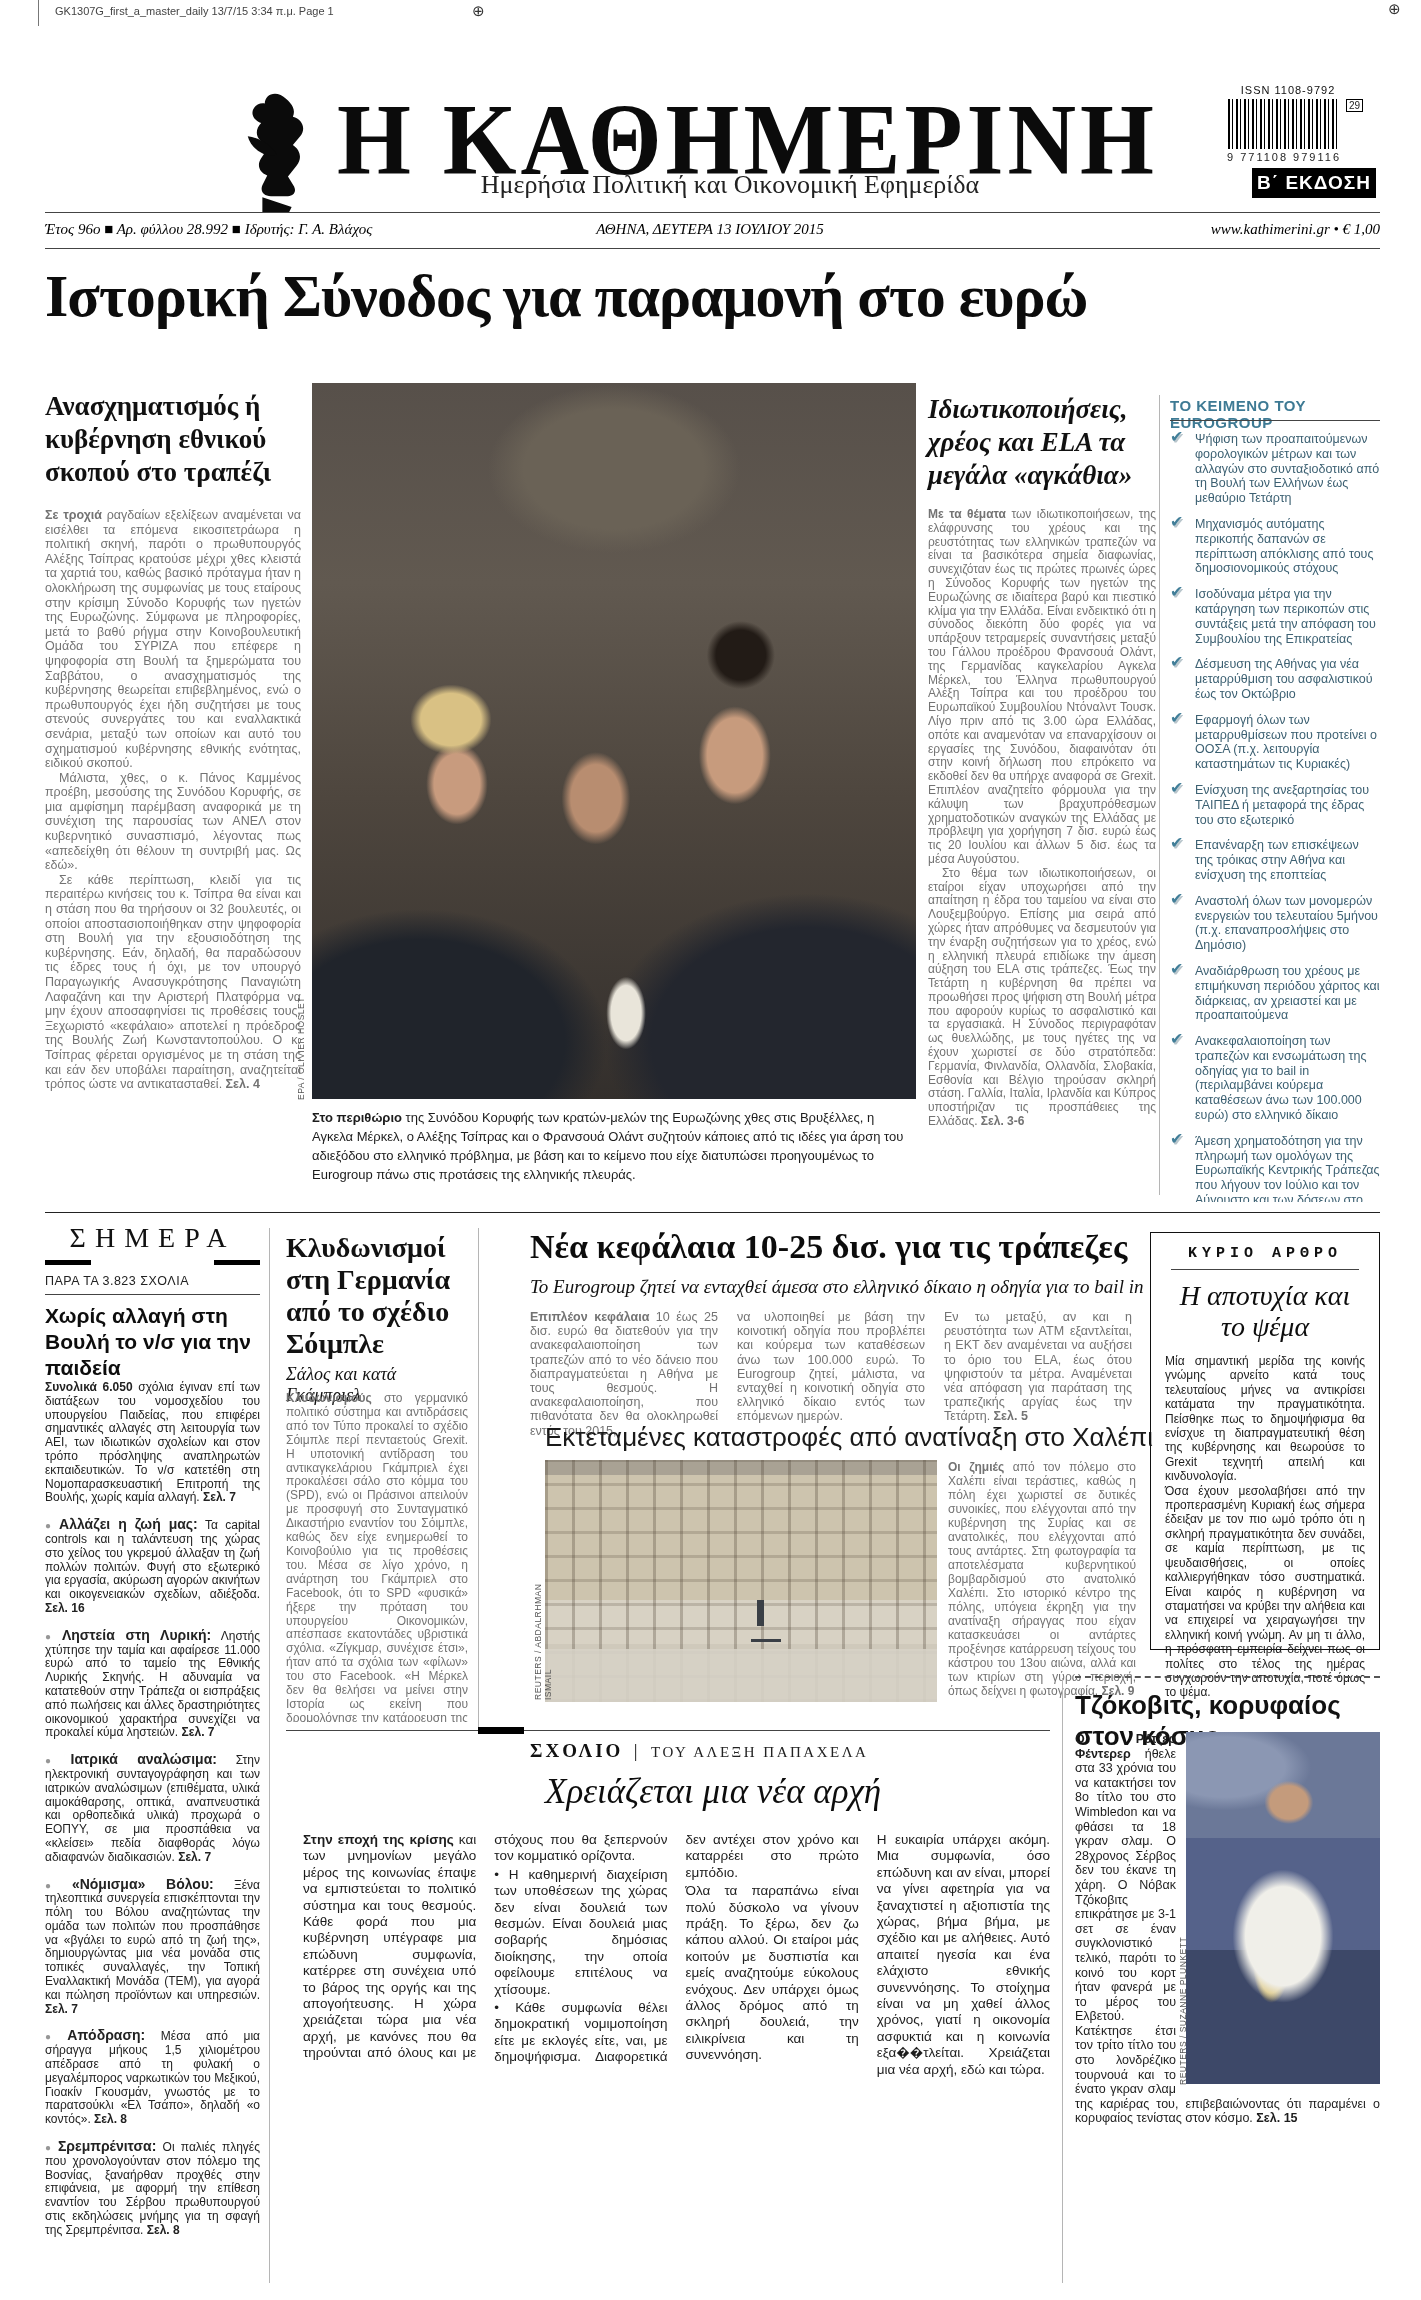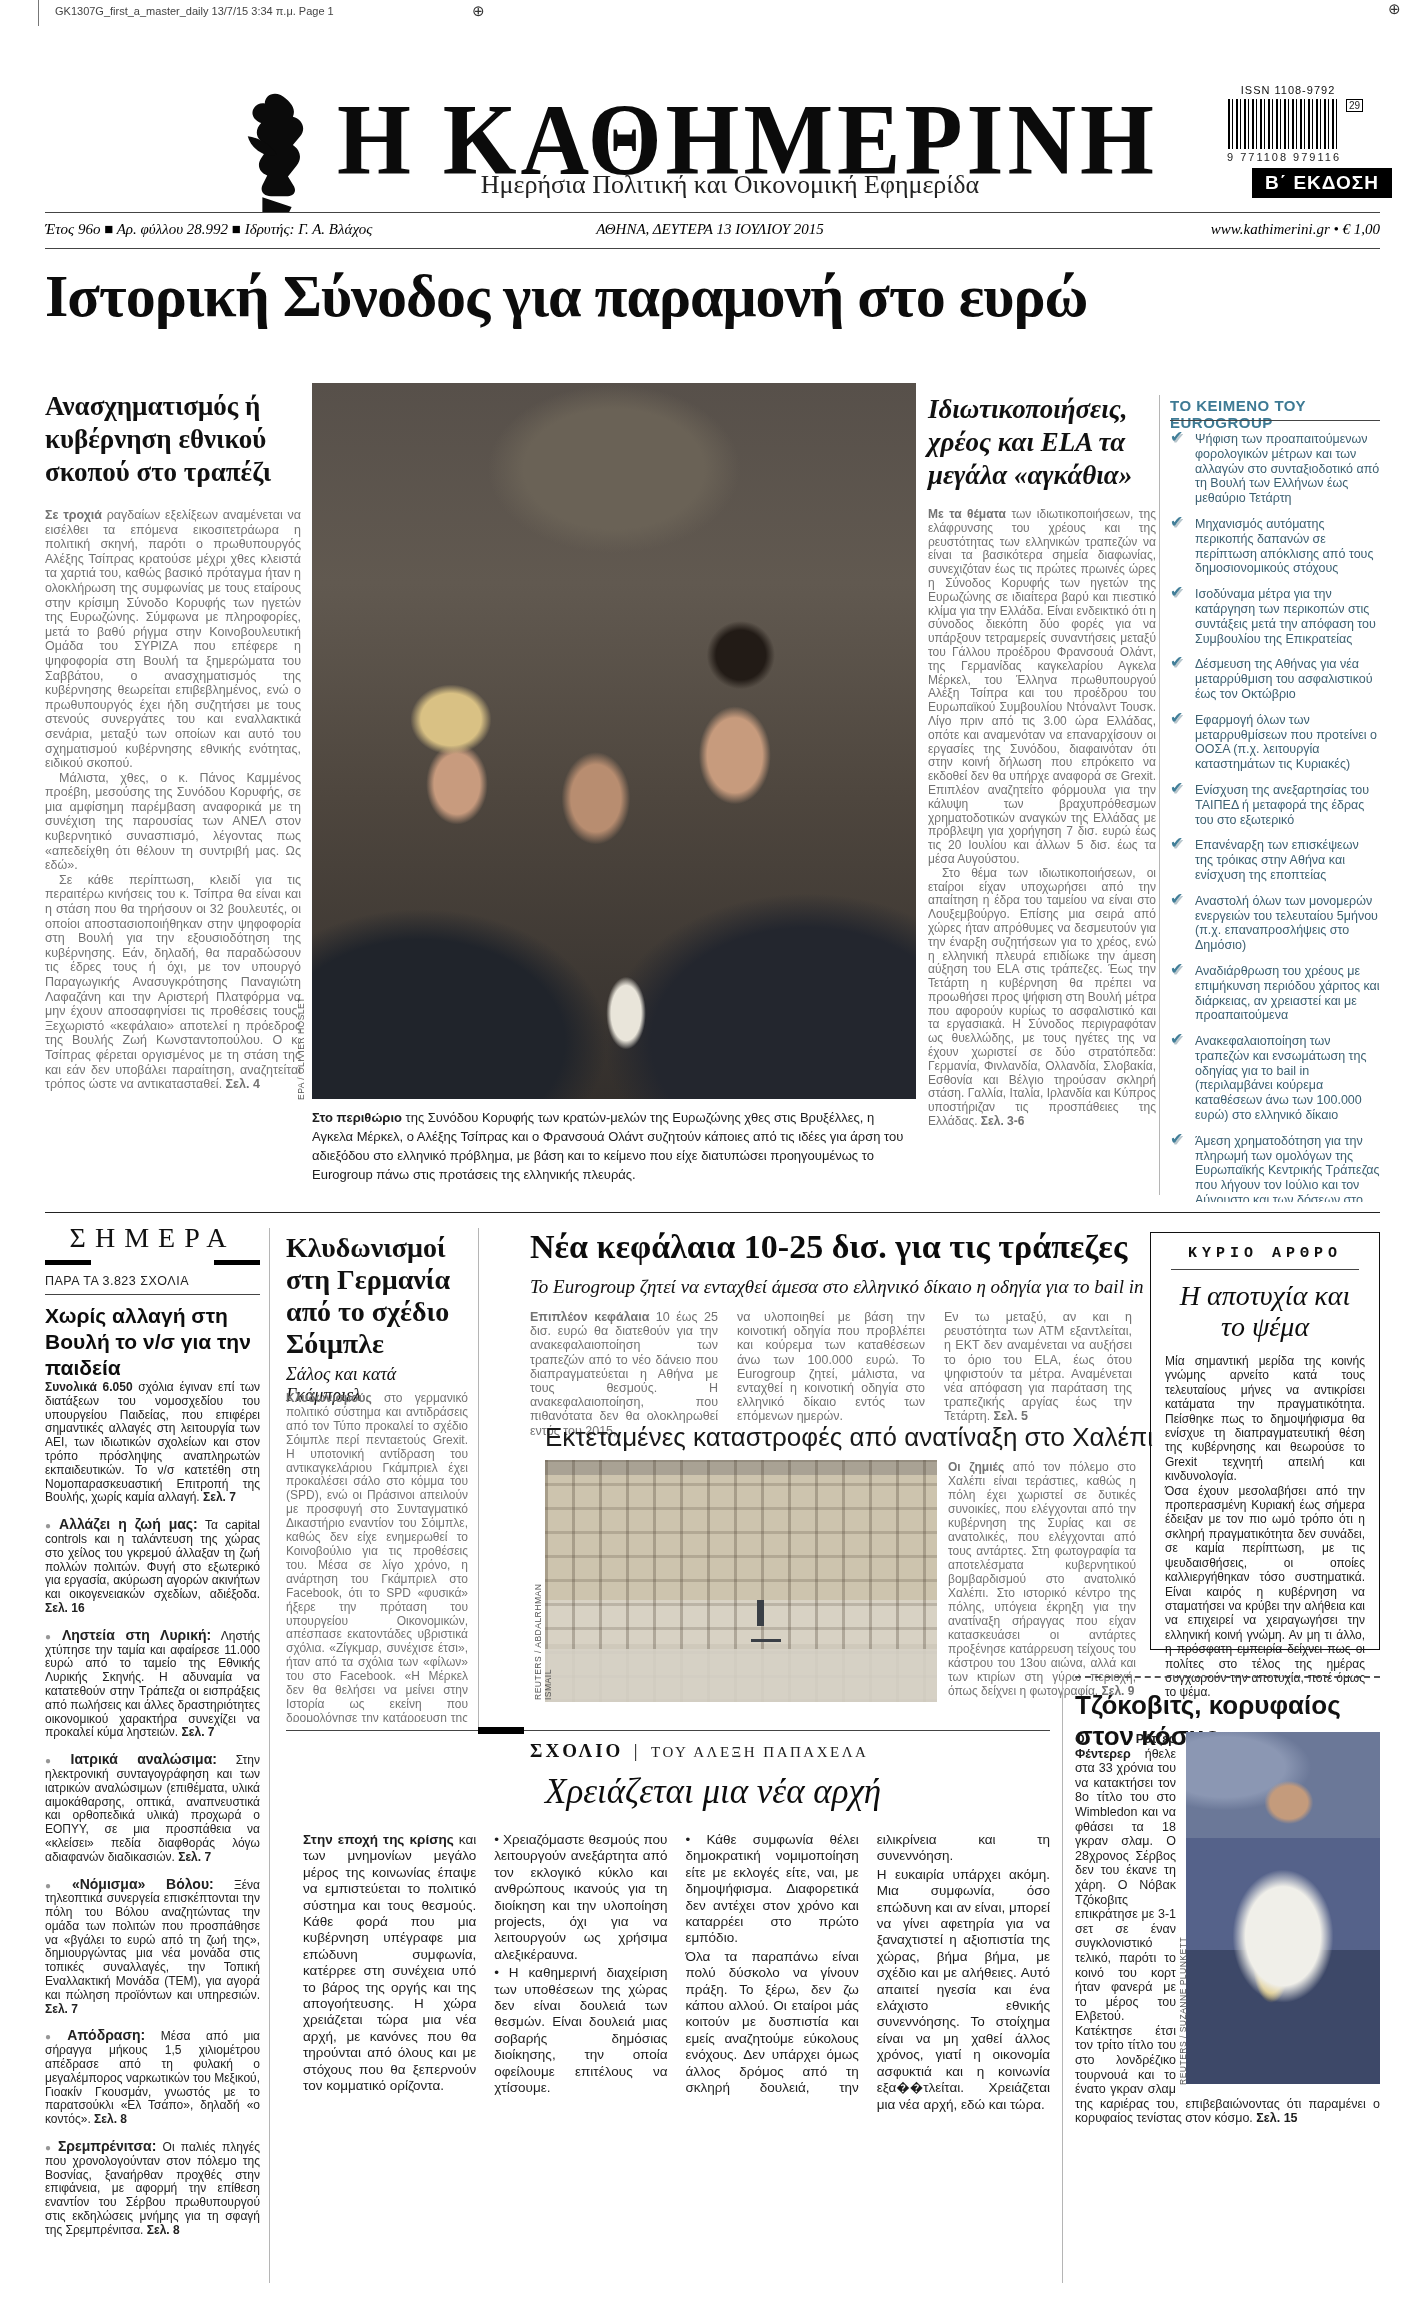--- a/index.html
+++ b/index.html
@@ -106,21 +106,21 @@
       <path fill="#0b0b0b" d="M6 38c10 1 19 7 24 15-9 3-21-4-24-15z"></path>
       <path fill="#0b0b0b" d="M18 88l24 8-2 4H18z"></path>
     </svg>
   </div>
   <div class="abs mast-title" style="left:325px;top:80px;width:845px;">Η ΚΑΘΗΜΕΡΙΝΗ</div>
   <div class="abs issn" style="left:1228px;top:84px;width:120px;">ISSN 1108-9792</div>
   <div class="abs barcode" style="left:1228px;top:99px;width:112px;"></div>
   <div class="abs barcode-issue" style="left:1346px;top:99px;">29</div>
   <div class="abs barcode-num" style="left:1222px;top:151px;width:124px;">9 771108 979116</div>
   <div class="abs subtitle serif" style="left:300px;top:170px;width:860px;">Ημερήσια Πολιτική και Οικονομική Εφημερίδα</div>
-  <div class="abs edition" style="left:1252px;top:168px;width:140px;height:30px;">Β΄ ΕΚΔΟΣΗ</div>
+  <div class="abs edition" style="left:1252px;top:168px;width:124px;height:30px;">Β΄ ΕΚΔΟΣΗ</div>
 
   <div class="abs hairline" style="left:45px;top:212px;width:1335px;"></div>
   <div class="abs dateline" style="left:45px;top:221px;">Έτος 96ο ■ Αρ. φύλλου 28.992 ■ Ιδρυτής: Γ. Α. Βλάχος</div>
   <div class="abs dateline" style="left:500px;top:221px;width:420px;text-align:center;">ΑΘΗΝΑ, ΔΕΥΤΕΡΑ 13 ΙΟΥΛΙΟΥ 2015</div>
   <div class="abs dateline" style="left:1080px;top:221px;width:300px;text-align:right;">www.kathimerini.gr  •  € 1,00</div>
   <div class="abs hairline" style="left:45px;top:248px;width:1335px;"></div>
 
   <div class="abs h-main" style="left:45px;top:262px;">Ιστορική Σύνοδος για παραμονή στο ευρώ</div>
 
   <div class="abs h-col" style="left:45px;top:390px;width:258px;">Ανασχηματισμός ή κυβέρνηση εθνικού σκοπού στο τραπέζι</div>
@@ -231,21 +231,20 @@
   <div class="abs hairline" style="left:286px;top:1730px;width:764px;"></div>
   <div class="abs" style="left:478px;top:1727px;width:46px;height:7px;background:#000;"></div>
   <div class="abs" style="left:530px;top:1740px;">
     <span class="sch-sec">ΣΧΟΛΙΟ</span>
     <span class="sch-sec" style="font-weight:400;margin:0 6px;">|</span>
     <span class="sch-by">ΤΟΥ ΑΛΕΞΗ ΠΑΠΑΧΕΛΑ</span>
   </div>
   <div class="abs sch-head" style="left:545px;top:1772px;">Χρειάζεται μια νέα αρχή</div>
   <div class="abs sch-body just" style="left:303px;top:1832px;width:747px;height:455px;overflow:hidden;">
     <p><strong class="lead-b">Στην εποχή της κρίσης</strong> <span>και των μνημονίων μεγάλο μέρος της κοινωνίας έπαψε να εμπιστεύεται το πολιτικό σύστημα και τους θεσμούς. Κάθε φορά που μια κυβέρνηση υπέγραφε μια επώδυνη συμφωνία, κατέρρεε στη συνέχεια υπό το βάρος της οργής και της απογοήτευσης. Η χώρα χρειάζεται τώρα μια νέα αρχή, με κανόνες που θα τηρούνται από όλους και με στόχους που θα ξεπερνούν τον κομματικό ορίζοντα.</span></p>
-    <p>• Χρειαζόμαστε θεσμούς που λειτουργούν ανεξάρτητα από τον εκλογικό κύκλο και ανθρώπους ικανούς για τη διοίκηση και την υλοποίηση projects, όχι για να λειτουργούν ως χρήσιμα αλεξικέραυνα.</p>
     <p>• Η καθημερινή διαχείριση των υποθέσεων της χώρας δεν είναι δουλειά των θεσμών. Είναι δουλειά μιας σοβαρής δημόσιας διοίκησης, την οποία οφείλουμε επιτέλους να χτίσουμε.</p>
     <p>• Κάθε συμφωνία θέλει δημοκρατική νομιμοποίηση είτε με εκλογές είτε, ναι, με δημοψήφισμα. Διαφορετικά δεν αντέχει στον χρόνο και καταρρέει στο πρώτο εμπόδιο.</p>
     <p>Όλα τα παραπάνω είναι πολύ δύσκολο να γίνουν πράξη. Το ξέρω, δεν ζω κάπου αλλού. Οι εταίροι μάς κοιτούν με δυσπιστία και εμείς αναζητούμε εύκολους ενόχους. Δεν υπάρχει όμως άλλος δρόμος από τη σκληρή δουλειά, την ειλικρίνεια και τη συνεννόηση.</p>
     <p>Η ευκαιρία υπάρχει ακόμη. Μια συμφωνία, όσο επώδυνη και αν είναι, μπορεί να γίνει αφετηρία για να ξαναχτιστεί η αξιοπιστία της χώρας, βήμα βήμα, με σχέδιο και με αλήθειες. Αυτό απαιτεί ηγεσία και ένα ελάχιστο εθνικής συνεννόησης. Το στοίχημα είναι να μη χαθεί άλλος χρόνος, γιατί η οικονομία ασφυκτιά και η κοινωνία εξα��τλείται. Χρειάζεται μια νέα αρχή, εδώ και τώρα.</p>
   </div>
 
   <div class="abs vrule" style="left:1062px;top:1678px;height:605px;"></div>
   <div class="abs dashed" style="left:1075px;top:1676px;width:305px;"></div>
   <div class="abs dj-head" style="left:1075px;top:1690px;width:305px;">Τζόκοβιτς, κορυφαίος στον κόσμο</div>
   <div class="abs" style="left:1075px;top:1732px;width:305px;height:555px;overflow:hidden;">

